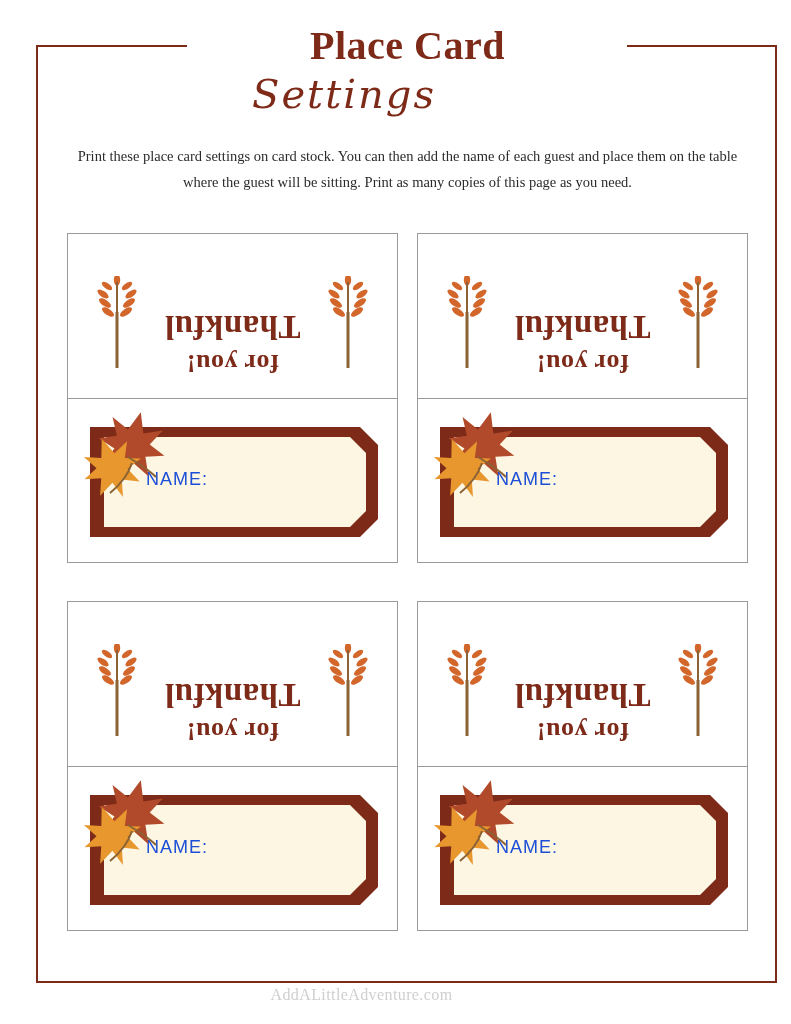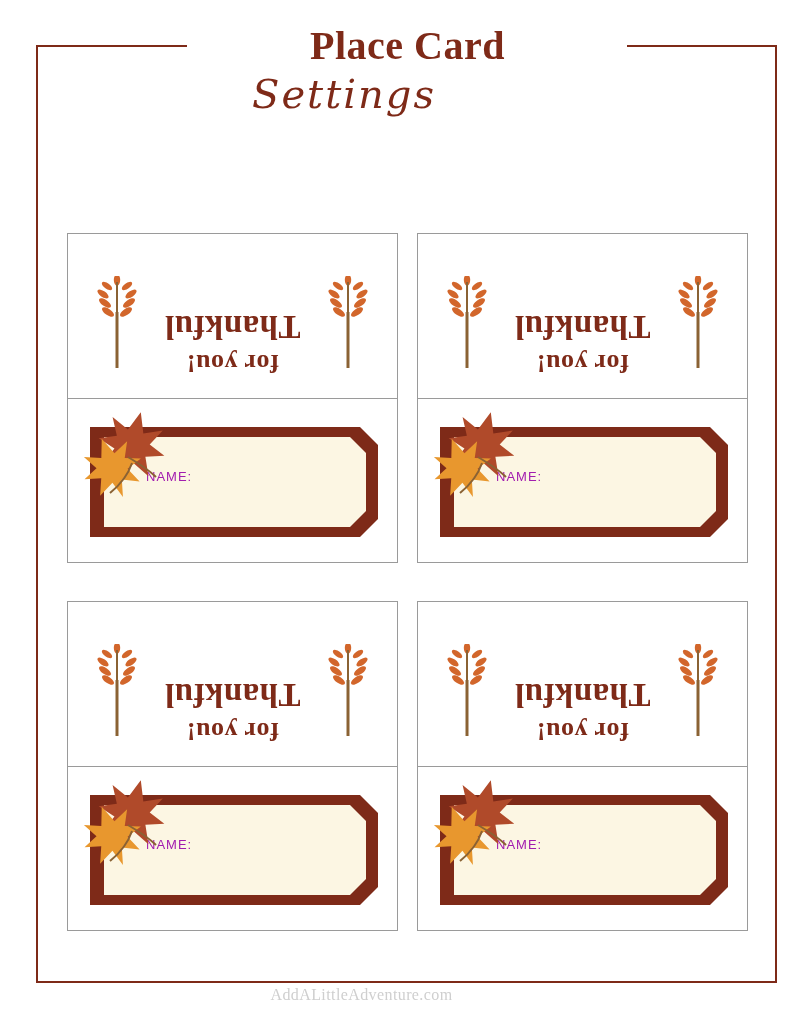--- a/index.html
+++ b/index.html
@@ -175,23 +175,23 @@
     width: 262px;
     height: 90px;
     background: #FCF6E3;
     clip-path: polygon(0 0, 246px 0, 262px 16px, 262px 74px, 246px 90px, 0 90px);
   }
   .name-label {
     position: absolute;
     left: 56px;
     top: 42px;
     font-family: "Liberation Sans", sans-serif;
-    font-size: 13px;
+    font-size: 18px;
     letter-spacing: 1px;
-    color: #a21caf;
+    color: #1d4ed8;
   }
   .leaves {
     position: absolute;
     left: -10px;
     top: -22px;
     width: 110px;
     height: 110px;
   }
 
   .footer {
@@ -210,20 +210,21 @@
 <body>
 
 <div class="page">
 
   <div class="page-border"></div>
   <div class="title-gap"></div>
 
   <div class="title-main">Place Card</div>
   <div class="title-script">Settings</div>
 
+  <div class="intro">Print these place card settings on card stock.  You can then add the name of each guest and place them on the table where the guest will be sitting.  Print as many copies of this page as you need.</div>
 
   <div class="card c1">
     <div class="card-half-line"></div>
 
     <div class="top-half">
       <svg class="wheat left" viewBox="0 0 46 92">
         <line x1="23" y1="0" x2="23" y2="56" stroke="#8A6234" stroke-width="3"></line>
         <g fill="#D2662B">
           <ellipse cx="14" cy="56" rx="7" ry="3.2" transform="rotate(-35 14 56)"></ellipse>
           <ellipse cx="32" cy="56" rx="7" ry="3.2" transform="rotate(35 32 56)"></ellipse>

